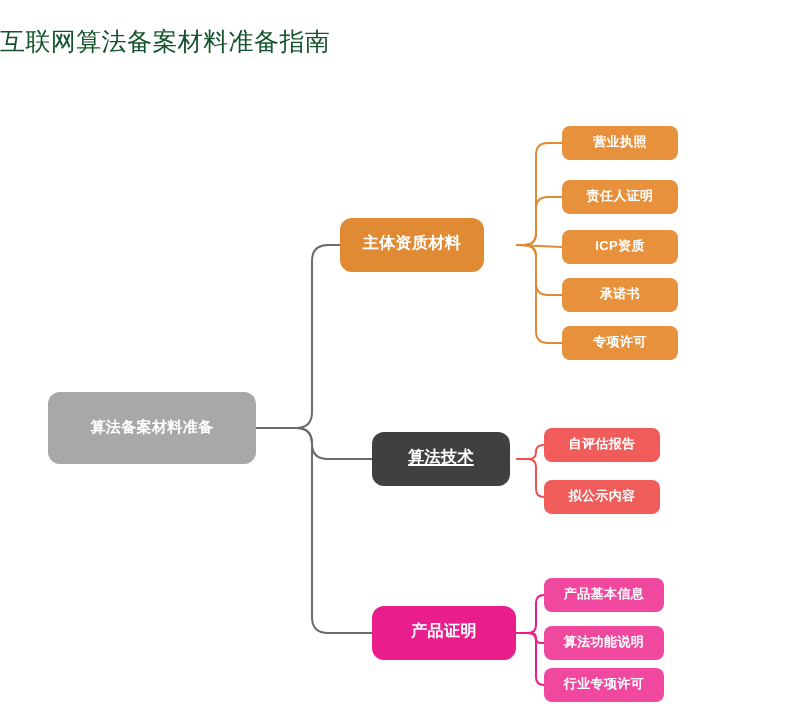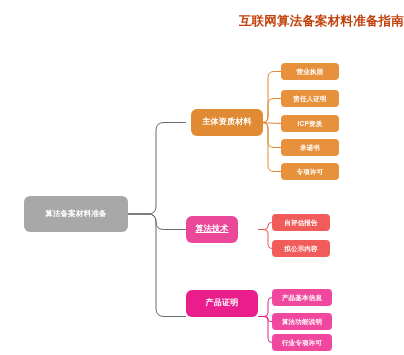--- a/index.html
+++ b/index.html
@@ -14,24 +14,24 @@
     position: relative;
     width: 404px;
     height: 355px;
     background: #ffffff;
   }
   #page-title {
     position: absolute;
     top: 12px;
     left: 0;
     width: 404px;
-    text-align: right;
+    text-align: left;
     font-size: 12.5px;
-    font-weight: bold;
-    color: #c2410c;
+    font-weight: normal;
+    color: #14532d;
     letter-spacing: 0.2px;
     line-height: 18px;
     white-space: nowrap;
   }
 
   
   .node {
     position: absolute;
     display: flex;
     align-items: center;
@@ -85,48 +85,48 @@
       <path d="M 124 214 L 148 214 Q 156 214 156 222 L 156 308.5 Q 156 316.5 164 316.5 L 186 316.5" fill="none" stroke="#6b6b6b" stroke-width="1"></path>
       <path d="M 258 316.5 L 264 316.5 Q 268 316.5 268 312.5 L 268 301.5 Q 268 297.5 272 297.5 L 272 297.5" fill="none" stroke="#e91e8c" stroke-width="1"></path>
       <path d="M 258 316.5 L 265.5 316.5 Q 268 316.5 268 319 L 268 319 Q 268 321.5 270.5 321.5 L 272 321.5" fill="none" stroke="#e91e8c" stroke-width="1"></path>
       <path d="M 258 316.5 L 264 316.5 Q 268 316.5 268 320.5 L 268 338.5 Q 268 342.5 272 342.5 L 272 342.5" fill="none" stroke="#e91e8c" stroke-width="1"></path>
     </svg>
 
   <div id="node-layer">
       <div class="node node-root" style="left: 24px; top: 196px; width: 104px; height: 36px; background: rgb(168, 168, 168);">
         <span>算法备案材料准备</span>
       </div>
-      <div class="node node-branch" style="left: 191px; top: 109px; width: 72px; height: 27px; background: rgb(224, 138, 51);">
+      <div class="node node-branch" style="left: 170px; top: 109px; width: 72px; height: 27px; background: rgb(224, 138, 51);">
         <span>主体资质材料</span>
       </div>
       <div class="node node-leaf" style="left: 281px; top: 63px; width: 58px; height: 17px; background: rgb(232, 145, 60);">
         <span>营业执照</span>
       </div>
       <div class="node node-leaf" style="left: 281px; top: 90px; width: 58px; height: 17px; background: rgb(232, 145, 60);">
         <span>责任人证明</span>
       </div>
       <div class="node node-leaf" style="left: 281px; top: 115px; width: 58px; height: 17px; background: rgb(232, 145, 60);">
         <span>ICP资质</span>
       </div>
       <div class="node node-leaf" style="left: 281px; top: 139px; width: 58px; height: 17px; background: rgb(232, 145, 60);">
         <span>承诺书</span>
       </div>
       <div class="node node-leaf" style="left: 281px; top: 163px; width: 58px; height: 17px; background: rgb(232, 145, 60);">
         <span>专项许可</span>
       </div>
-      <div class="node node-branch" style="left: 186px; top: 216px; width: 52px; height: 27px; background: #ec4899; text-decoration: underline;">
+      <div class="node node-branch" style="left: 186px; top: 216px; width: 69px; height: 27px; background: #404040; text-decoration: underline;">
         <span>算法技术</span>
       </div>
       <div class="node node-leaf" style="left: 272px; top: 214px; width: 58px; height: 17px; background: rgb(240, 92, 89);">
         <span>自评估报告</span>
       </div>
       <div class="node node-leaf" style="left: 272px; top: 240px; width: 58px; height: 17px; background: rgb(240, 92, 89);">
         <span>拟公示内容</span>
       </div>
-      <div class="node node-branch" style="left: 186px; top: 290px; width: 72px; height: 27px; background: rgb(233, 30, 140); align-items: center;">
+      <div class="node node-branch" style="left: 186px; top: 303px; width: 72px; height: 27px; background: rgb(233, 30, 140); align-items: center;">
         <span>产品证明</span>
       </div>
       <div class="node node-leaf" style="left: 272px; top: 289px; width: 60px; height: 17px; background: rgb(240, 72, 159);">
         <span>产品基本信息</span>
       </div>
       <div class="node node-leaf" style="left: 272px; top: 313px; width: 60px; height: 17px; background: rgb(240, 72, 159);">
         <span>算法功能说明</span>
       </div>
       <div class="node node-leaf" style="left: 272px; top: 334px; width: 60px; height: 17px; background: rgb(240, 72, 159);">
         <span>行业专项许可</span>

